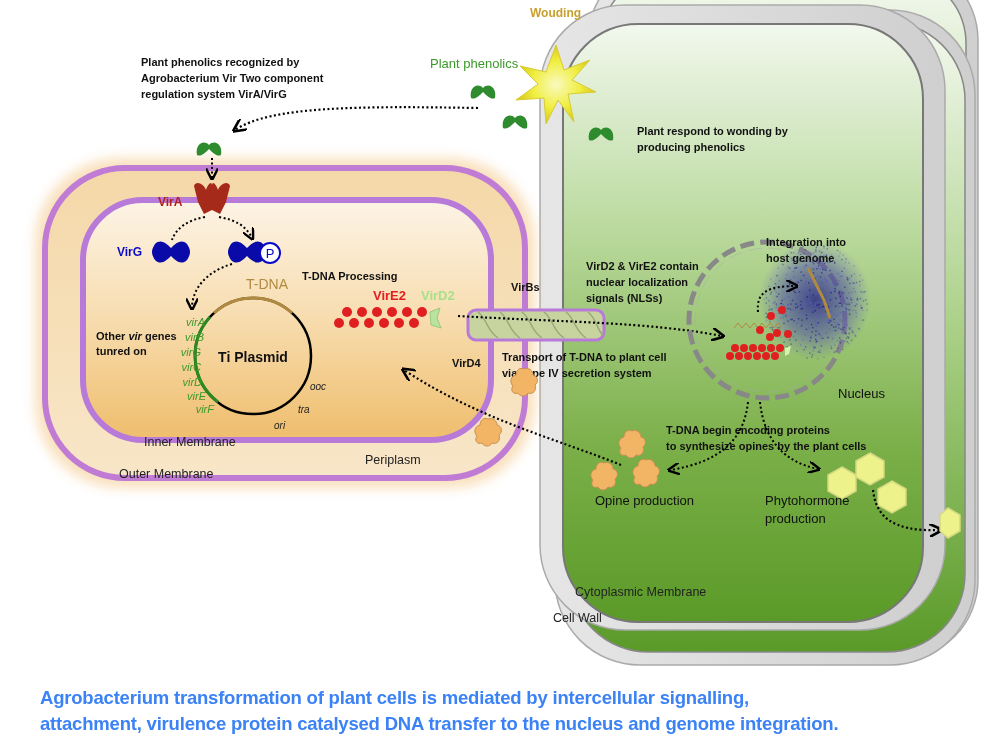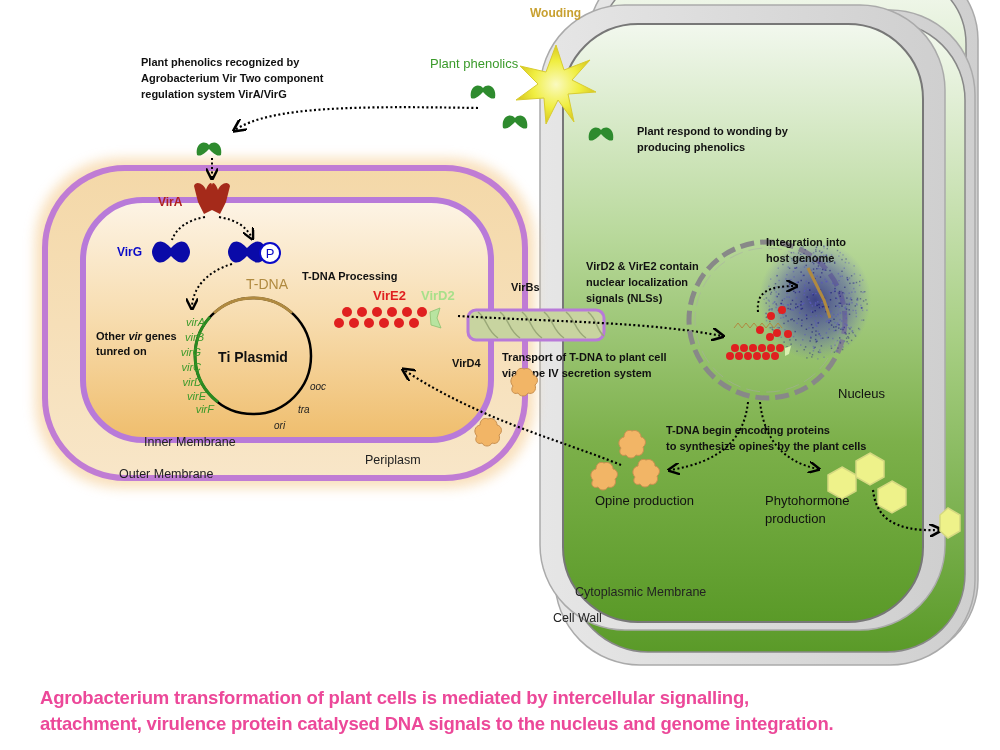--- a/index.html
+++ b/index.html
@@ -1,20 +1,20 @@
 <!DOCTYPE html>
 <html><head>
 <meta charset="utf-8">
 <style>
   html, body { margin:0; padding:0; background:#ffffff; }
   body { width:1000px; height:750px; position:relative; overflow:hidden; font-family:"Liberation Sans", sans-serif; }
   #diagram { position:absolute; left:0; top:0; width:1000px; height:670px; }
   .lbl { font-family:"Liberation Sans", sans-serif; }
   .b { font-weight:bold; }
-  #caption { position:absolute; left:40px; top:685px; width:960px; font-family:"Liberation Sans", sans-serif; font-weight:bold; font-size:18.5px; line-height:26px; color:#ec4899; letter-spacing:-0.2px; }
+  #caption { position:absolute; left:40px; top:685px; width:960px; font-family:"Liberation Sans", sans-serif; font-weight:bold; font-size:18.5px; line-height:26px; color:#3b82f6; letter-spacing:-0.2px; }
   #caption div { white-space:nowrap; }
 </style>
 </head>
 <body>
 
 <svg id="diagram" viewBox="0 0 1000 670" xmlns="http://www.w3.org/2000/svg">
   <defs>
     <linearGradient id="plantGrad" x1="0" y1="0" x2="0" y2="1">
       <stop offset="0" stop-color="#f2f8ee"></stop>
       <stop offset="0.35" stop-color="#b9d99c"></stop>
@@ -774,14 +774,14 @@
 
   <text class="lbl" x="144" y="446" font-size="12.5" fill="#222">Inner Membrane</text>
   <text class="lbl" x="119" y="478" font-size="12.5" fill="#222">Outer Membrane</text>
   <text class="lbl" x="365" y="464" font-size="12.5" fill="#222">Periplasm</text>
   <text class="lbl" x="575" y="596" font-size="12.5" fill="#222">Cytoplasmic Membrane</text>
   <text class="lbl" x="553" y="622" font-size="12.5" fill="#222">Cell Wall</text>
 </svg>
 
 <div id="caption">
   <div>Agrobacterium transformation of plant cells is mediated by intercellular signalling,</div>
-  <div>attachment, virulence protein catalysed DNA signals to the nucleus and genome integration.</div>
+  <div>attachment, virulence protein catalysed DNA transfer to the nucleus and genome integration.</div>
 </div>
 
 </body></html>

